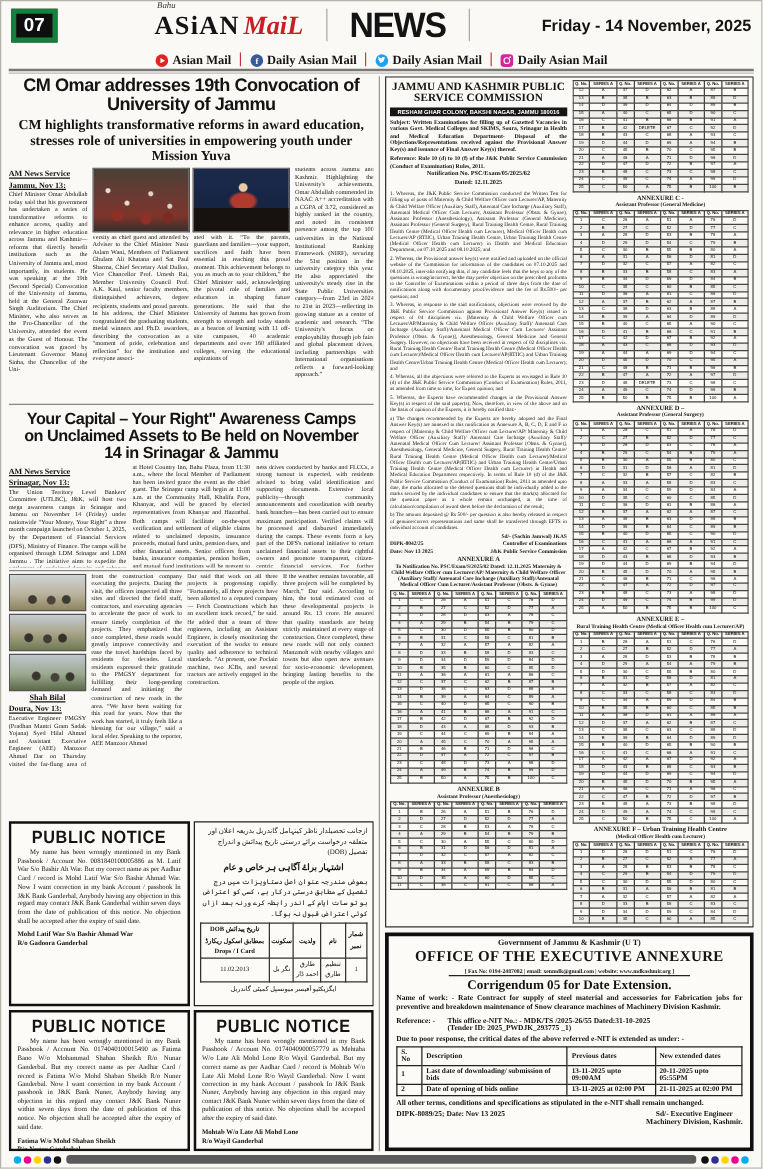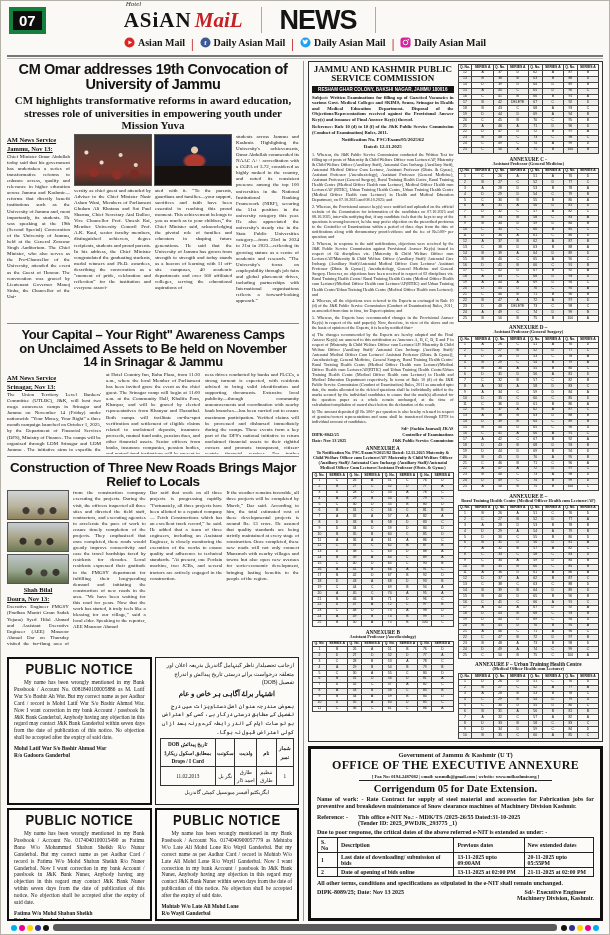--- a/index.html
+++ b/index.html
@@ -12,21 +12,21 @@
   .pagenum { background:#0e0e0e; color:#fff; font-family:"Liberation Sans",sans-serif;
              font-weight:800; font-size:15px; padding:1px 6px; border:4px solid #15803d; }
   .brand { display:flex; align-items:baseline; gap:3px; margin-left:70px; position:relative; }
   .brand .daily { position:absolute; top:-8px; left:2px; font-size:7px; font-style:italic; color:#333; }
   .brand .w1 { font-family:"Liberation Serif",serif; font-weight:800; font-size:21px; letter-spacing:1px; }
   .brand .w2 { font-family:"Liberation Serif",serif; font-weight:800; font-size:21px; color:#c42127; font-style:italic; }
   .vdiv { width:1px; height:26px; background:#aaa; margin:0 10px; }
   .news-title { font-family:"Liberation Sans",sans-serif; font-weight:800; font-size:27px;
                 letter-spacing:-1px; transform:scaleY(1.05); }
   .pagedate { margin-left:auto; font-family:"Liberation Sans",sans-serif; font-weight:800; font-size:13px; }
-  .socialbar { height:17px; display:flex; justify-content:center; align-items:flex-start; gap:6px;
+  .socialbar { height:17px; display:flex; justify-content:center; align-items:flex-end; gap:6px;
                font-weight:700; font-size:10px; }
   .socialbar .item { display:flex; align-items:center; gap:3px; }
   .socialbar .sep { color:#c42127; font-weight:800; font-size:12px; }
   .ico { width:11px; height:11px; display:inline-block; }
   .hrule { border-top:2px solid #777; border-bottom:1px solid #bbb; height:4px; margin:1px 6px 0 6px; }
 
   
   .content { flex:1; display:flex; padding:2px 6px 0 6px; gap:4px; min-height:0; }
   .lefthalf { width:298px; display:flex; flex-direction:column; overflow:hidden; }
   .halfdiv { width:1px; background:#999; }
@@ -160,27 +160,28 @@
   .pressbar { flex:1; height:7px; background:#5a5a5a; border-radius:3px; }
 </style>
 </head>
 <body>
 
 <div id="page">
 
   <div class="masthead">
     <div class="pagenum">07</div>
     <div class="brand">
-      <span class="daily">Hotel</span>
+      <span class="daily">Bahu</span>
       <span class="w1">ASiAN</span>
       <span class="w2">MaiL</span>
     </div>
     <div class="vdiv"></div>
     <div class="news-title">NEWS</div>
     <div class="vdiv"></div>
+    <div class="pagedate">Friday - 14 November, 2025</div>
   </div>
 
   <div class="socialbar">
     <span class="item">
       <svg class="ico" viewBox="0 0 24 24">
           <circle cx="12" cy="12" r="11" fill="#e02424"></circle>
           <polygon points="9.5,7.5 17.5,12 9.5,16.5" fill="#fff"></polygon>
         </svg>
       <span>Asian Mail</span>
     </span>
@@ -250,21 +251,20 @@
             <div class="btxt">The Union Territory Level Bankers' Committee (UTLBC), J&amp;K, will host two mega awareness camps in Srinagar and Jammu on November 14 (Friday) under nationwide “Your Money, Your Right” a three month campaign launched on October 1, 2025, by the Department of Financial Services (DFS), Ministry of Finance. The camps will be organised through LDM Srinagar and LDM Jammu . The initiative aims to expedite the settlement of unclaimed deposits and enhance public awareness on reclaiming dormant financial assets. In Jammu, the camp will take place</div>
           </div>
           <div class="s2c btxt">at Hotel Country Inn, Bahu Plaza, from 11:30 a.m., where the local Member of Parliament has been invited grace the event as the chief guest. The Srinagar camp will begin at 11:00 a.m. at the Community Hall, Khalifa Pora, Khanyar, and will be graced by elected representatives from Khanyar and Hazratbal. Both camps will facilitate on-the-spot verification and settlement of eligible claims related to unclaimed deposits, insurance proceeds, mutual fund units, pension dues, and other financial assets. Senior officers from banks, insurance companies, pension bodies, and mutual fund institutions will be present to guide visitors through the claim process. Encouraged by recent BLBC meetings and aware-</div>
           <div class="s2c btxt">ness drives conducted by banks and FLCCs, a strong turnout is expected, with residents advised to bring valid identification and supporting documents. Extensive local publicity—through community announcements and coordination with nearby bank branches—has been carried out to ensure maximum participation. Verified claims will be processed and disbursed immediately during the camps. These events form a key part of the DFS's national initiative to return unclaimed financial assets to their rightful owners and promote transparent, citizen-centric financial services. For further information, individuals may visit the RBI UDGAM Portal or contact their nearest bank branch.</div>
         </div>
       </div>
 
       <div class="story-rule"></div>
 
       <div class="story3">
-        <div class="headline s3-head">Construction of Three New Roads Brings Major Relief to Locals</div>
         <div class="s3-body">
           <div class="s3c1">
             <div class="sitephoto sp1"></div>
             <div class="sitephoto sp2"></div>
             <div class="sitephoto sp3"></div>
             <div class="byline s3byline">Shah Bilal</div>
             <div class="dateline">Doura, Nov 13:</div>
             <div class="btxt">Executive Engineer PMGSY (Pradhan Mantri Gram Sadak Yojana) Syed Hilal Ahmad and Assistant Executive Engineer (AEE) Manzoor Ahmad Dar on Thursday visited the far-flung area of Manzmoh to inspect the ongoing work on three new road projects. They were accompanied by engineers from the department as well as officials</div>
           </div>
           <div class="s3c btxt">from the construction company executing the projects. During the visit, the officers inspected all three sites and directed the field staff, contractors, and executing agencies to accelerate the pace of work to ensure timely completion of the projects. They emphasized that once completed, these roads would greatly improve connectivity and ease the travel hardships faced by residents for decades. Local residents expressed their gratitude to the PMGSY department for fulfilling their long-pending demand and initiating the construction of new roads in the area. “We have been waiting for this road for years. Now that the work has started, it truly feels like a blessing for our village,” said a local elder. Speaking to the reporter, AEE Manzoor Ahmad</div>

